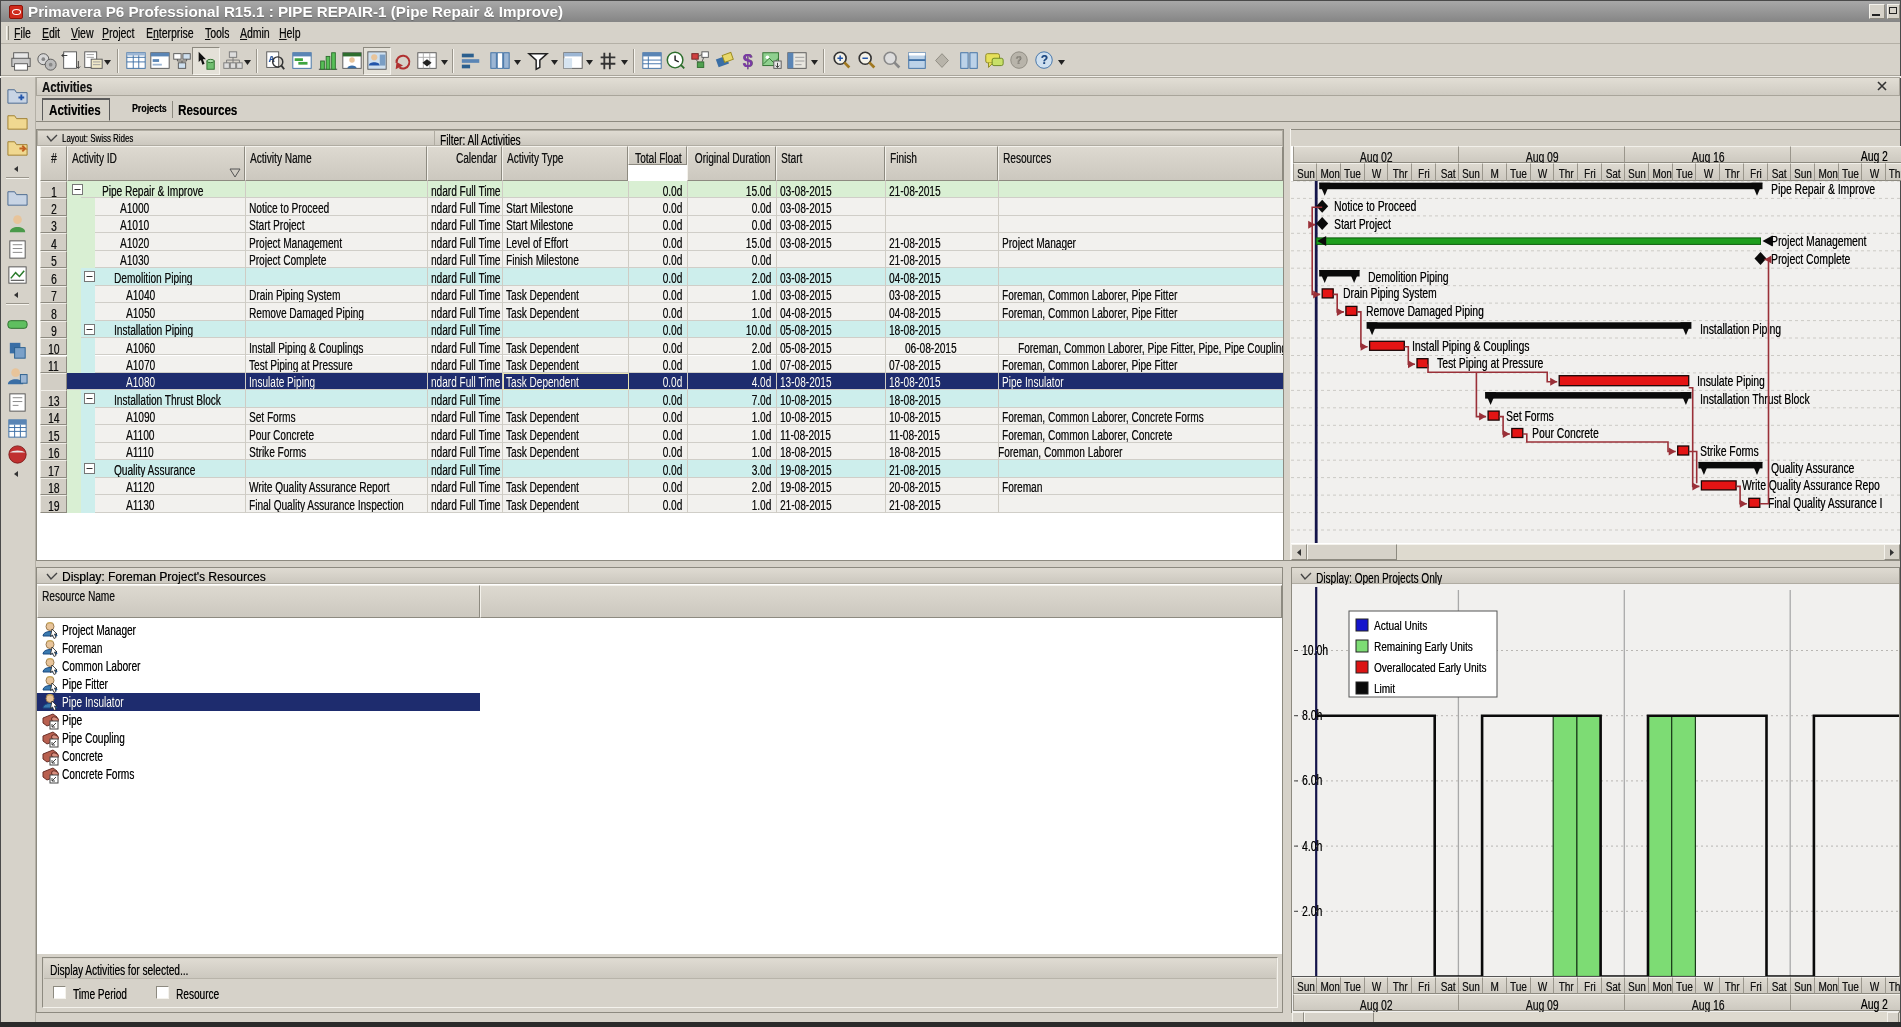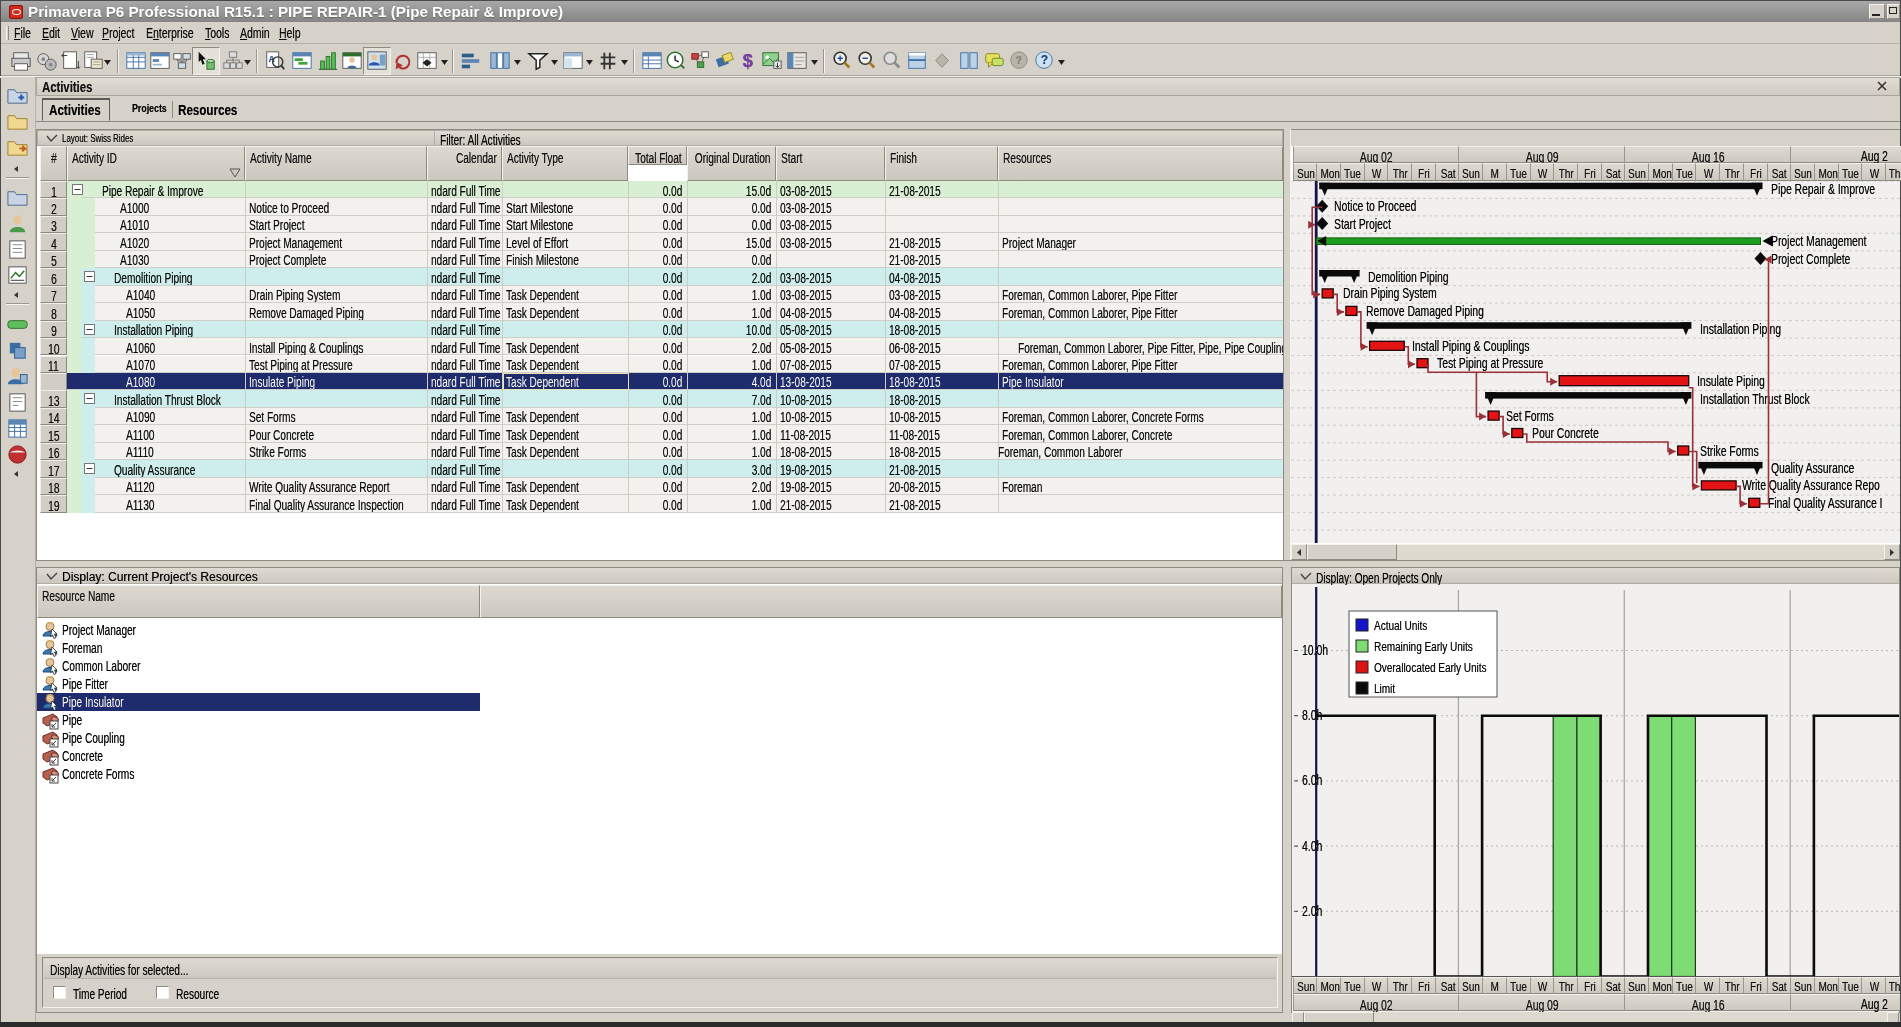--- a/index.html
+++ b/index.html
@@ -481,21 +481,21 @@
 <div class="ab" style="left:67px;top:338.0px;width:1216px;height:17.45px;background:#f2f1ee;border-bottom:1px solid #d0cec8"></div>
 <div class="ab" style="left:67px;top:337.5px;width:14px;height:18.45px;background:#d9efd3"></div>
 <div class="ab" style="left:81px;top:337.5px;width:14px;height:18.45px;background:#cdeeec"></div>
 <div class="cell" style="left:122px;top:339.5px;width:123px;height:15px;color:#0b0b0b;padding-left:4px;"><span class="t">A1060</span></div>
 <div class="cell" style="left:245px;top:339.5px;width:182px;height:15px;color:#0b0b0b;padding-left:4px;"><span class="t">Install Piping &amp; Couplings</span></div>
 <div class="cell" style="left:427px;top:339.5px;width:75px;height:15px;color:#0b0b0b;padding-left:4px;"><span class="t">ndard Full Time</span></div>
 <div class="cell" style="left:502px;top:339.5px;width:126px;height:15px;color:#0b0b0b;padding-left:4px;"><span class="t">Task Dependent</span></div>
 <div class="cell" style="left:628px;top:339.5px;width:59px;height:15px;color:#0b0b0b;text-align:right;padding-right:5px;direction:rtl;"><span class="trr">0.0d</span></div>
 <div class="cell" style="left:687px;top:339.5px;width:89px;height:15px;color:#0b0b0b;text-align:right;padding-right:5px;direction:rtl;"><span class="trr">2.0d</span></div>
 <div class="cell" style="left:776px;top:339.5px;width:109px;height:15px;color:#0b0b0b;padding-left:4px;"><span class="t">05-08-2015</span></div>
-<div class="cell" style="left:885px;top:339.5px;width:113px;height:15px;color:#0b0b0b;padding-left:4px;"><span class="t">06-08-2015</span></div>
+<div class="cell" style="left:885px;top:339.5px;width:113px;height:15px;color:#0b0b0b;padding-left:20px;"><span class="t">06-08-2015</span></div>
 <div class="cell" style="left:998px;top:339.5px;width:285px;height:15px;color:#0b0b0b;padding-left:20px;"><span class="t">Foreman, Common Laborer, Pipe Fitter, Pipe, Pipe Coupling</span></div>
 <div class="numcell" style="left:40px;top:355.5px;width:27px;height:17.45px;padding-top:1.5px"><span class="tcc">11</span></div>
 <div class="ab" style="left:67px;top:355.5px;width:1216px;height:17.45px;background:#f2f1ee;border-bottom:1px solid #d0cec8"></div>
 <div class="ab" style="left:67px;top:355.0px;width:14px;height:18.45px;background:#d9efd3"></div>
 <div class="ab" style="left:81px;top:355.0px;width:14px;height:18.45px;background:#cdeeec"></div>
 <div class="cell" style="left:122px;top:357.0px;width:123px;height:15px;color:#0b0b0b;padding-left:4px;"><span class="t">A1070</span></div>
 <div class="cell" style="left:245px;top:357.0px;width:182px;height:15px;color:#0b0b0b;padding-left:4px;"><span class="t">Test Piping at Pressure</span></div>
 <div class="cell" style="left:427px;top:357.0px;width:75px;height:15px;color:#0b0b0b;padding-left:4px;"><span class="t">ndard Full Time</span></div>
 <div class="cell" style="left:502px;top:357.0px;width:126px;height:15px;color:#0b0b0b;padding-left:4px;"><span class="t">Task Dependent</span></div>
 <div class="cell" style="left:628px;top:357.0px;width:59px;height:15px;color:#0b0b0b;text-align:right;padding-right:5px;direction:rtl;"><span class="trr">0.0d</span></div>
@@ -756,21 +756,21 @@
       <path d="M2 1 L6 4.5 L2 8 Z" fill="#333"></path>
     </svg>
 <div class="ab raised" style="left:1307px;top:544px;width:90px;height:16px"></div>
 <div class="ab" style="left:36px;top:560px;width:1864px;height:1px;background:#8d8a80"></div>
 <div class="ab" style="left:36px;top:561px;width:1864px;height:6px;background:#d6d2c9"></div>
 <div class="ab" style="left:36px;top:567px;width:1247px;height:446px;background:#fff;border:1px solid #8d8a80"></div>
 <div class="ab" style="left:37px;top:568px;width:1245px;height:16px;background:linear-gradient(#dfdbd2,#ccc8bf);border-bottom:1px solid #b0aca2"></div>
 <svg class="ab" style="left:46px;top:572px" width="12" height="9">
       <path d="M1 2 L5 7 L11 1" stroke="#444" fill="none" stroke-width="1.4"></path>
     </svg>
-<div class="tb" style="left:62px;top:570px;font-size:12px">Display: Current Project's Resources</div>
+<div class="tb" style="left:62px;top:570px;font-size:12px">Display: Foreman Project's Resources</div>
 <div class="hcell" style="left:37px;top:585px;width:443px;height:33px;padding:2px 0 0 4px"><span class="t">Resource Name</span></div>
 <div class="hcell" style="left:480px;top:585px;width:802px;height:33px"></div>
 <div class="tb" style="left:62px;top:622.0px;font-size:14px"><span class="t">Project Manager</span></div>
 <svg class="ab" style="left:40px;top:619.5px" width="20" height="20" viewBox="0 0 20 20">
       <circle cx="10" cy="6.5" r="4" fill="#e8c49a" stroke="#9a7a50"></circle>
       <path d="M3 16 c0-6 14-6 14 0 Z" fill="#3a7ab0" stroke="#1a4a80"></path>
       <path d="M6 3.5 a5 3 0 0 1 8 0 Z" fill="#d8b860"></path>
       <path d="M12 9 L17 14 L14.5 14 L16 17.5 L14 18.5 L12.5 15 L10.5 16.5 Z" fill="#fff" stroke="#222" stroke-width="0.8"></path>
     </svg>
 <div class="tb" style="left:62px;top:640.0px;font-size:14px"><span class="t">Foreman</span></div>

